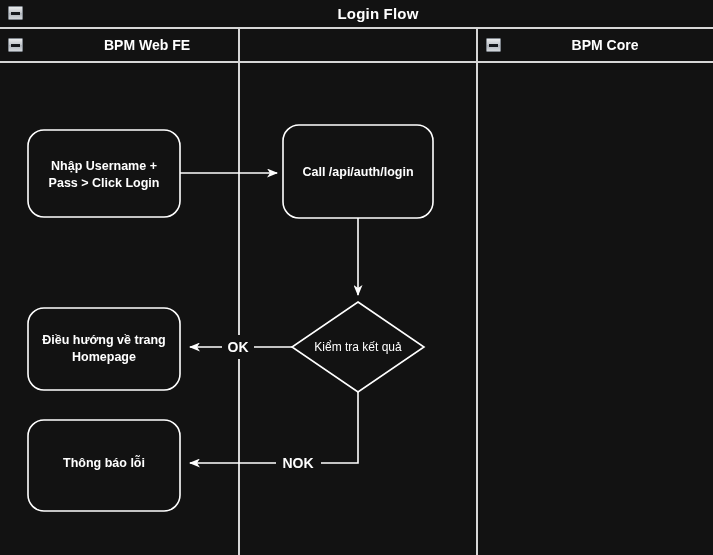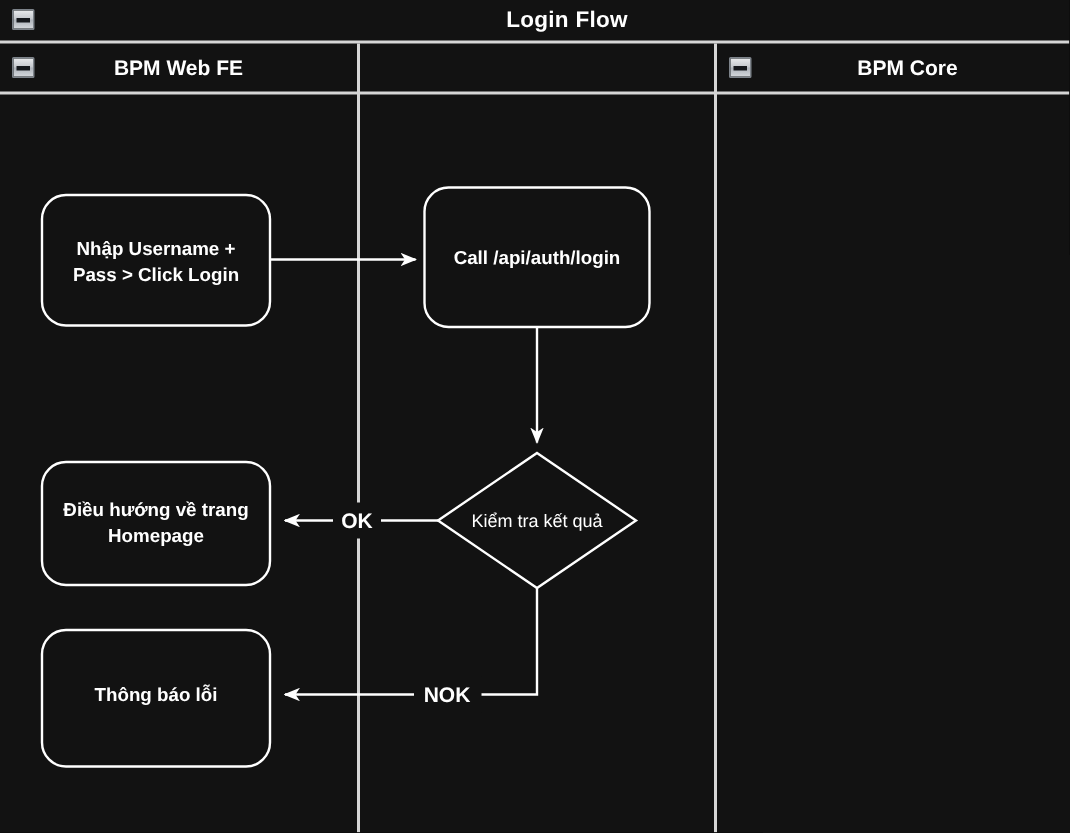--- a/index.html
+++ b/index.html
@@ -130,21 +130,21 @@
 
 <div id="app">
 
   <div id="title-bar">
     <div class="collapse-icon" style="left:8px; top:6px;"></div>
     <div class="lane-title">Login Flow</div>
   </div>
 
   <div id="header-row">
 
-    <div class="lane-header" style="left:0px; width:238px;">
+    <div class="lane-header" style="left:0px; width:238px;padding-left:28px;">
       <div class="collapse-icon" style="left:8px; top:9px;"></div>
       <span class="lane-label">BPM Web FE</span>
     </div>
 
 
     <div class="lane-header" style="left:478px; width:254px;">
       <div class="collapse-icon" style="left:8px; top:9px;"></div>
       <span class="lane-label">BPM Core</span>
     </div>
   </div>

